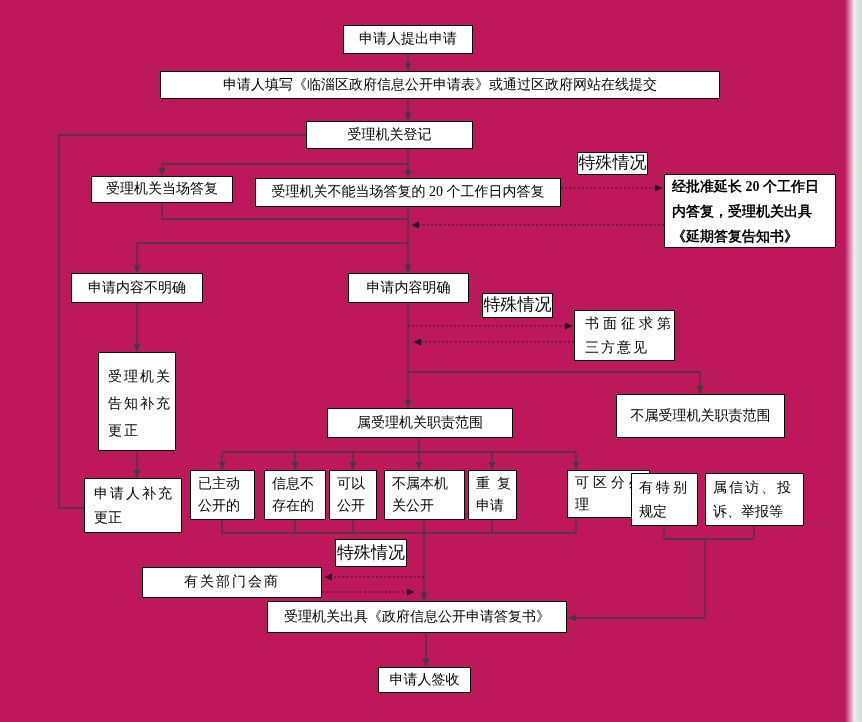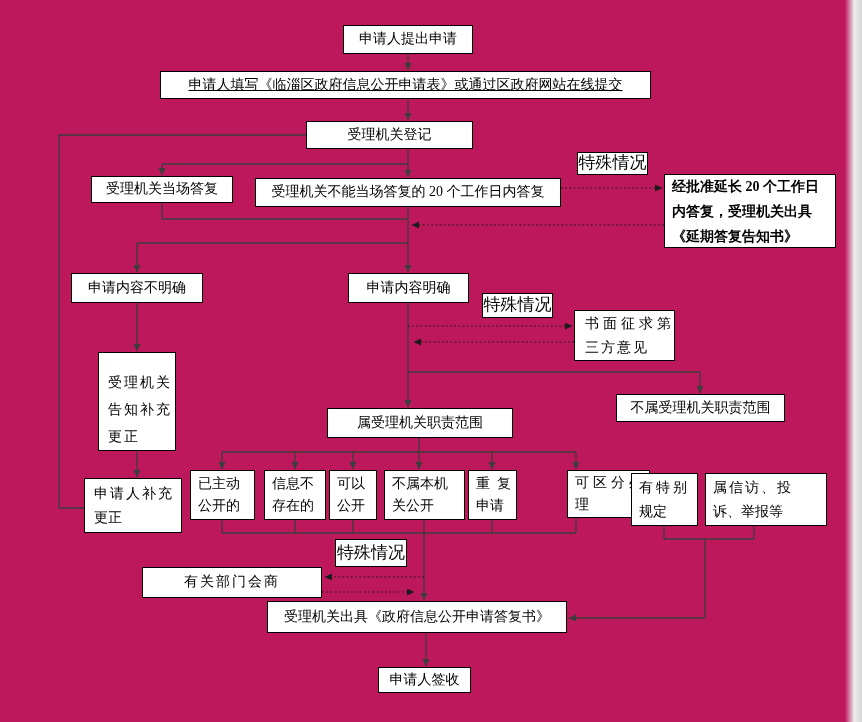--- a/index.html
+++ b/index.html
@@ -91,21 +91,21 @@
       <path d="M664 225 H412" marker-end="url(#ahd)"></path>
       <path d="M408 326 H572" marker-end="url(#ahd)"></path>
       <path d="M574 342 H414" marker-end="url(#ahd)"></path>
       <path d="M424 577 H325" marker-end="url(#ahd)"></path>
       <path d="M322 592 H414" marker-end="url(#ahd)"></path>
     </g>
   </svg>
 
   <div class="node" style="left:343px;top:25px;width:130px;height:29px;">申请人提出申请</div>
 
-  <div class="node" style="left:160px;top:71px;width:491px;height:28px;text-decoration:underline;">申请人填写《临淄区政府信息公开申请表》或通过区政府网站在线提交</div>
+  <div class="node" style="left:160px;top:71px;width:560px;height:28px;">申请人填写《临淄区政府信息公开申请表》或通过区政府网站在线提交</div>
 
   <div class="node" style="left:306px;top:121px;width:167px;height:28px;">受理机关登记</div>
 
   <div class="node" style="left:91px;top:176px;width:142px;height:27px;">受理机关当场答复</div>
 
   <div class="node" style="left:255px;top:178px;width:306px;height:29px;">受理机关不能当场答复的 20 个工作日内答复</div>
 
   <div class="node small" style="left:577px;top:152px;width:71px;height:23px;">特殊情况</div>
 
   <div class="node left lh25" style="left:664px;top:174px;width:172px;height:74px;">
@@ -118,34 +118,34 @@
 
   <div class="node" style="left:348px;top:273px;width:121px;height:30px;">申请内容明确</div>
 
   <div class="node small" style="left:482px;top:293px;width:71px;height:25px;">特殊情况</div>
 
   <div class="node left lh24" style="left:574px;top:310px;width:101px;height:51px;padding-left:10px;">
     <span class="ln ls4">书面征求第</span>
     <span class="ln ls2">三方意见</span>
   </div>
 
-  <div class="node left topalign lh27" style="left:98px;top:352px;width:78px;height:99px;padding-left:9px;justify-content:flex-end;">
+  <div class="node left topalign lh27" style="left:98px;top:352px;width:78px;height:99px;padding-left:9px;">
     <span class="ln ls2">受理机关</span>
     <span class="ln ls2">告知补充</span>
     <span class="ln ls2">更正</span>
   </div>
 
   <div class="node left lh24" style="left:84px;top:478px;width:98px;height:55px;padding-left:9px;">
     <span class="ln ls2">申请人补充</span>
     <span class="ln">更正</span>
   </div>
 
   <div class="node" style="left:327px;top:408px;width:186px;height:30px;">属受理机关职责范围</div>
 
-  <div class="node" style="left:616px;top:394px;width:169px;height:28px;">不属受理机关职责范围</div>
+  <div class="node" style="left:616px;top:394px;width:169px;height:44px;">不属受理机关职责范围</div>
 
   <div class="node left lh22" style="left:190px;top:470px;width:65px;height:50px;">
     <span class="ln">已主动</span>
     <span class="ln">公开的</span>
   </div>
 
   <div class="node left lh22" style="left:264px;top:470px;width:62px;height:50px;">
     <span class="ln">信息不</span>
     <span class="ln">存在的</span>
   </div>
@@ -168,21 +168,21 @@
   <div class="node left lh22" style="left:535px;top:470px;width:83px;height:48px;margin-left:32px;">
     <span class="ln ls4">可区分处</span>
     <span class="ln">理</span>
   </div>
 
   <div class="node left lh24" style="left:631px;top:473px;width:67px;height:53px;">
     <span class="ln ls3">有特别</span>
     <span class="ln">规定</span>
   </div>
 
-  <div class="node left lh24" style="left:705px;top:473px;width:122px;height:53px;">
+  <div class="node left lh24" style="left:705px;top:473px;width:99px;height:53px;">
     <span class="ln ls2">属信访、投</span>
     <span class="ln">诉、举报等</span>
   </div>
 
   <div class="node small" style="left:335px;top:539px;width:72px;height:28px;">特殊情况</div>
 
   <div class="node ls2" style="left:142px;top:567px;width:180px;height:31px;">有关部门会商</div>
 
   <div class="node" style="left:267px;top:601px;width:300px;height:32px;">受理机关出具《政府信息公开申请答复书》</div>
 

